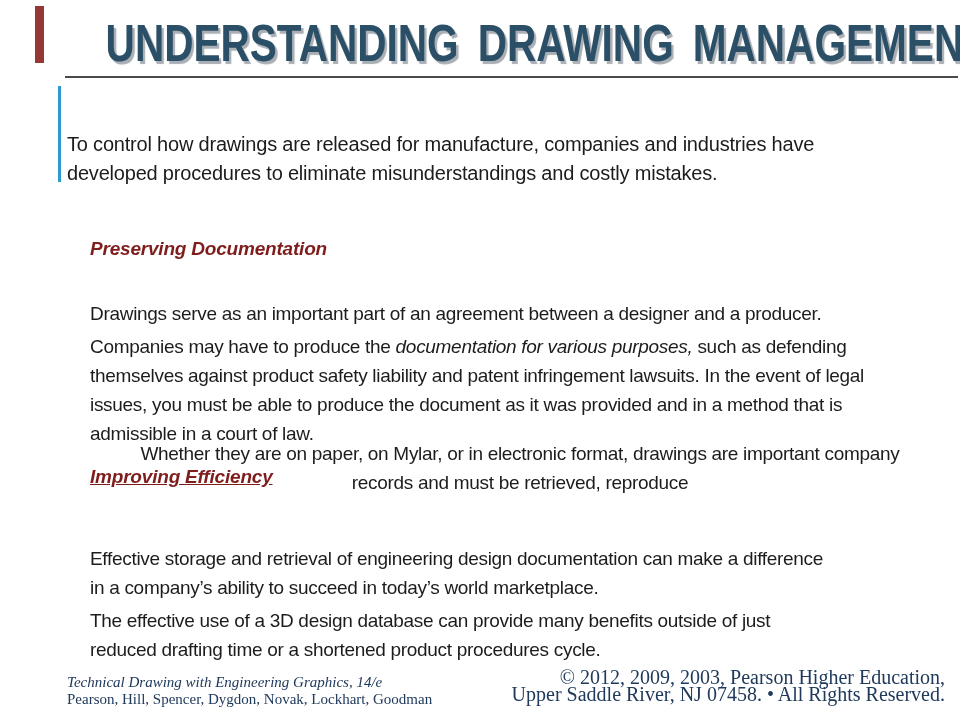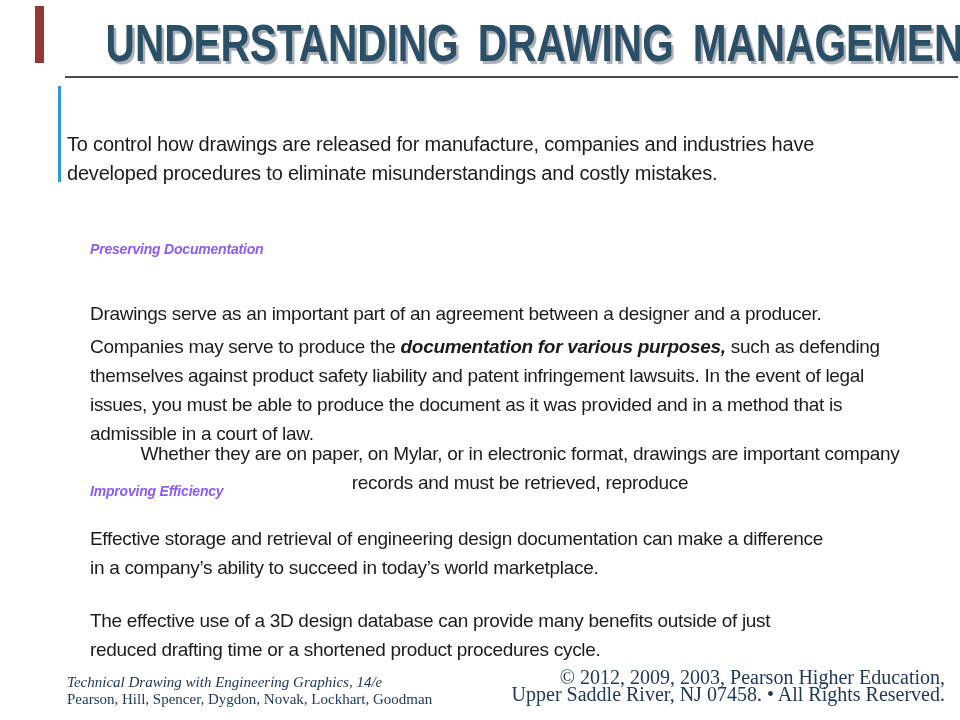--- a/index.html
+++ b/index.html
@@ -48,44 +48,44 @@
     position: absolute; left: 67px; top: 130px;
     width: 885px;
     font-size: 20px; line-height: 29px;
     letter-spacing: -0.2px;
     color: #1c1c1c;
     white-space: pre-line;
   }
 
   .sec-heading {
     position: absolute; left: 90px;
-    font-size: 14px; line-height: 22px;
+    font-size: 19px; line-height: 22px;
     font-weight: bold; font-style: italic;
-    color: #8b5cf6;
+    color: #7f1d1d;
     letter-spacing: -0.2px;
   }
   .sec1-heading { top: 238px; }
-  .sec2-heading { top: 480px; }
+  .sec2-heading { top: 466px; text-decoration: underline; }
 
   .para {
     position: absolute; left: 90px;
     width: 860px;
     font-size: 19px; line-height: 29px;
     letter-spacing: -0.3px;
     color: #1c1c1c;
     white-space: pre-line;
     margin-top: 28px;
   }
   .s1p1 { top: 271px; }
   .s1p2 { top: 304px; }
   .s1p3 { top: 411px; text-align: center; }
-  .s2p1 { top: 496px; }
+  .s2p1 { top: 516px; }
   .s2p2 { top: 578px; }
 
-  .emph { font-weight: bold; font-style: italic; }
+  .emph { font-weight: normal; font-style: italic; }
 
   .footer-left {
     position: absolute; left: 67px; top: 674px;
     font-family: "Liberation Serif", serif;
     font-size: 15px; line-height: 17px;
     color: #203A5C;
   }
   .footer-left .book { font-style: italic; }
 
   .footer-right {
@@ -109,21 +109,21 @@
 
   <div class="blue-line"></div>
 
   <div class="intro">To control how drawings are released for manufacture, companies and industries have
 developed procedures to eliminate misunderstandings and costly mistakes.</div>
 
   <div class="sec-heading sec1-heading">Preserving Documentation</div>
 
   <div class="para s1p1">Drawings serve as an important part of an agreement between a designer and a producer.</div>
 
-  <div class="para s1p2"><span>Companies may serve to produce the </span><span class="emph">documentation for various purposes,</span><span> such as defending
+  <div class="para s1p2"><span>Companies may have to produce the </span><span class="emph">documentation for various purposes,</span><span> such as defending
 themselves against product safety liability and patent infringement lawsuits. In the event of legal
 issues, you must be able to produce the document as it was provided and in a method that is
 admissible in a court of law.</span></div>
 
   <div class="para s1p3">Whether they are on paper, on Mylar, or in electronic format, drawings are important company
 records and must be retrieved, reproduce</div>
 
   <div class="sec-heading sec2-heading">Improving Efficiency</div>
 
   <div class="para s2p1">Effective storage and retrieval of engineering design documentation can make a difference

